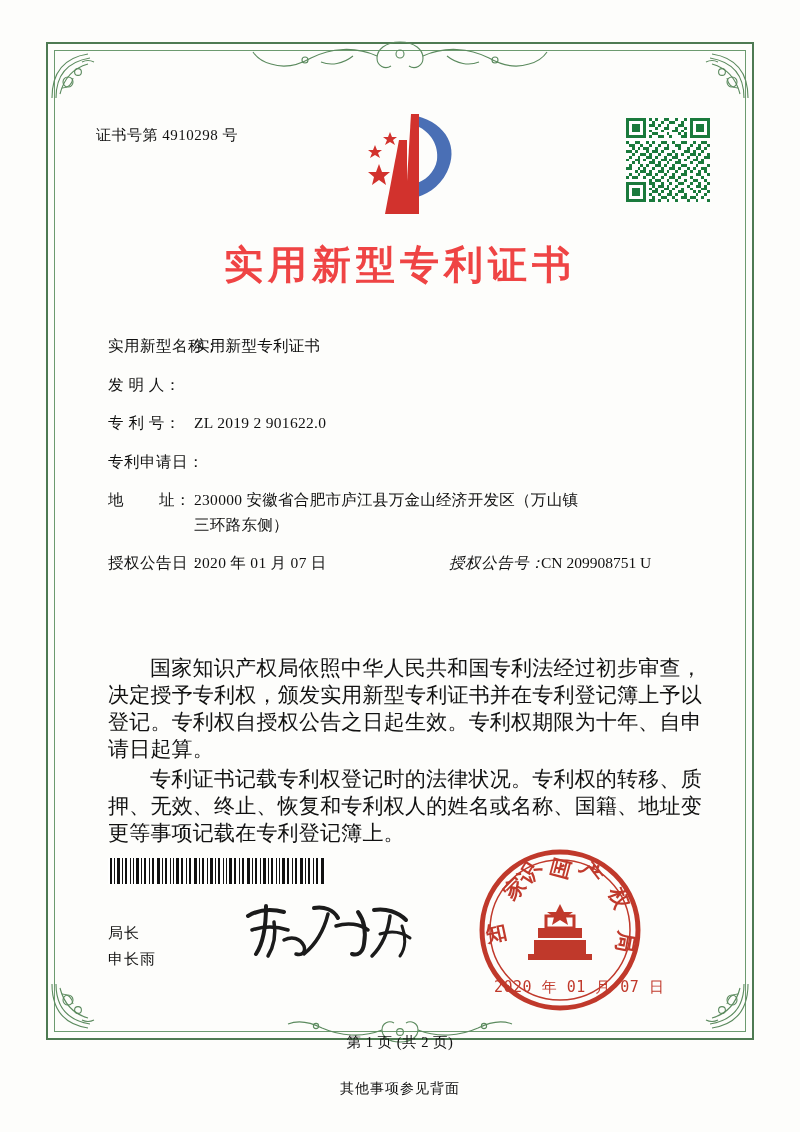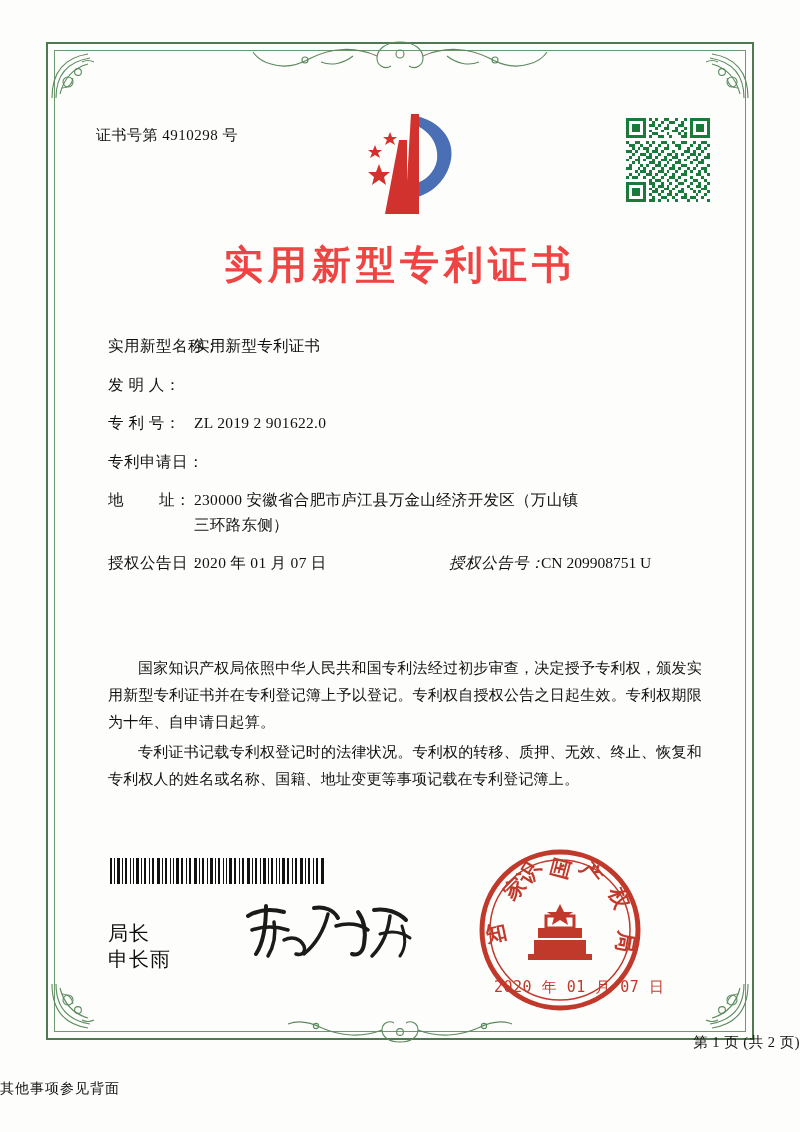--- a/index.html
+++ b/index.html
@@ -152,21 +152,21 @@
     font-style: italic;
   }
   .field-value2 { flex: 1; }
 
   
   .paragraphs {
     position: absolute;
     left: 108px;
     right: 98px;
     top: 655px;
-    font-size: 15px;
+    font-size: 21px;
     line-height: 27px;
     text-align: justify;
     color: #111;
   }
   .paragraphs p {
     margin: 0 0 3px 0;
     text-indent: 2em;
     letter-spacing: 0.2px;
   }
 
@@ -178,21 +178,21 @@
     width: 218px;
     height: 26px;
   }
   .barcode svg { width: 100%; height: 100%; display: block; }
 
   
   .sig-label {
     position: absolute;
     left: 108px;
     top: 920px;
-    font-size: 20px;
+    font-size: 15px;
     line-height: 26px;
     letter-spacing: 1px;
     color: #111;
   }
   .signature {
     position: absolute;
     left: 240px;
     top: 896px;
     width: 180px;
     height: 72px;
@@ -217,30 +217,30 @@
     color: #c0392b;
     font-family: "DejaVu Sans Mono", monospace;
     letter-spacing: 0.5px;
   }
 
   
   .page-number {
     position: absolute;
     left: 0; right: 0;
     top: 1033px;
-    text-align: right;
+    text-align: center;
     font-size: 14.5px;
     letter-spacing: 0.5px;
     color: #111;
   }
   .footnote {
     position: absolute;
     left: 0; right: 0;
     top: 1080px;
-    text-align: left;
+    text-align: center;
     font-size: 14px;
     letter-spacing: 1px;
     color: #111;
   }
 </style>
 </head>
 <body>
 
 <div class="page">
 

